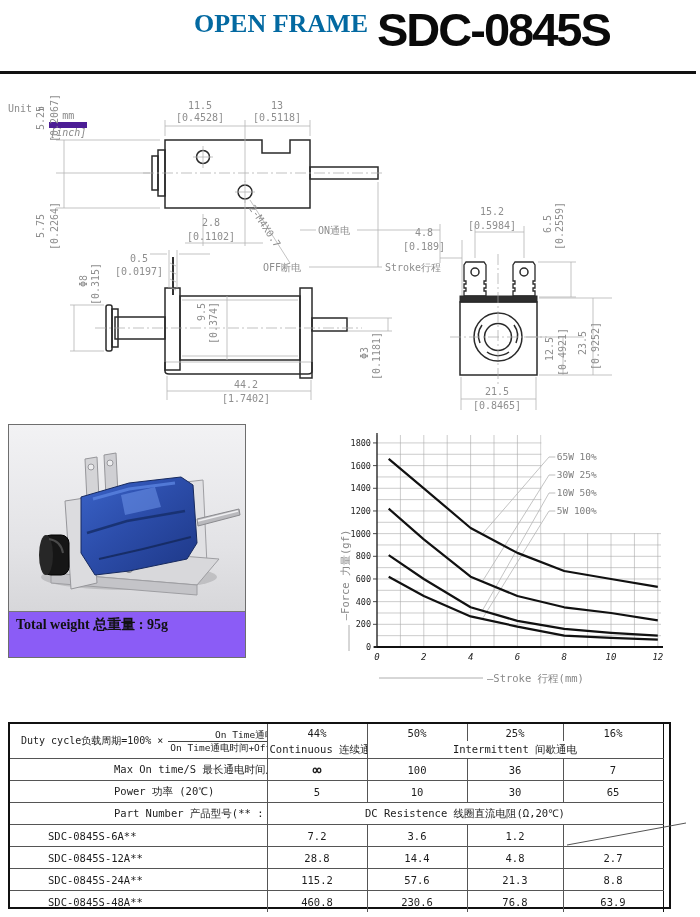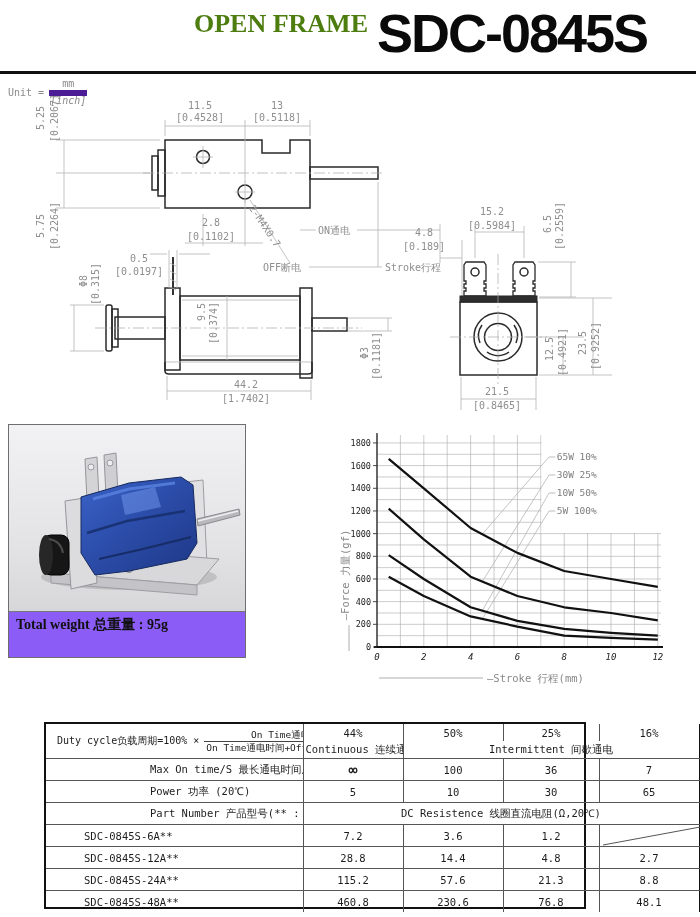--- a/index.html
+++ b/index.html
@@ -1,46 +1,46 @@
 <!DOCTYPE html>
 <html><head>
 <meta charset="utf-8">
 <style>
   html,body{margin:0;padding:0;background:#fff;}
   .page{position:relative;width:700px;height:917px;background:#fff;overflow:hidden;
         font-family:"DejaVu Sans Mono","Liberation Mono",monospace;}
   
   .hdr-title{position:absolute;left:150px;top:9px;width:218px;text-align:right;
-    font-family:"Liberation Serif",serif;font-size:26px;font-weight:600;line-height:1.12;color:#4d7c0f;}
+    font-family:"Liberation Serif",serif;font-size:26px;font-weight:600;line-height:1.12;color:#0369a1;}
   .hdr-model{position:absolute;left:377px;top:2px;width:318px;
-    font-family:"Liberation Sans",sans-serif;font-size:54px;font-weight:700;letter-spacing:-2px;color:#0a0a0a;}
+    font-family:"Liberation Sans",sans-serif;font-size:47px;font-weight:700;letter-spacing:-2px;color:#0a0a0a;}
   .hdr-rule{position:absolute;left:0;top:71px;width:696px;height:3px;background:#111;}
   
   .unit{position:absolute;left:8px;top:79px;display:flex;align-items:center;gap:5px;
     color:#8a8a8a;font-size:10px;}
-  .unit .frac{display:inline-flex;flex-direction:column;align-items:center;line-height:1.05;}
+  .unit .frac{display:inline-flex;flex-direction:column;align-items:center;line-height:1.05;margin-top:32px;}
   .unit .frac .den{border-top:6px solid #4c1d95;padding:0 1px;font-style:italic;}
   
   .drawing{position:absolute;left:0;top:80px;width:700px;height:345px;}
   .drawing text{font-family:"DejaVu Sans Mono",monospace;font-size:10px;fill:#8e8e8e;}
   .edge{stroke:#2a2a2a;stroke-width:1.5;fill:none;}
   .edgeF{stroke:#2a2a2a;stroke-width:1.3;fill:#fff;}
   .thin{stroke:#b4b4b4;stroke-width:0.8;fill:none;}
   .cl{stroke:#a8a8a8;stroke-width:0.7;fill:none;stroke-dasharray:11 3 2 3;}
   
   .photo-box{position:absolute;left:8px;top:424px;width:238px;height:234px;border:1px solid #6e6e6e;
     background:#fff;box-sizing:border-box;}
   .photo-box svg{display:block;}
   .photo-cap{position:absolute;left:0;right:0;bottom:0;height:46px;border-top:1px solid #777;
     font-family:"Liberation Serif",serif;font-size:14px;font-weight:600;color:#111;
     padding:3px 0 0 7px;line-height:1.45;box-sizing:border-box;background:#8b5cf6;}
   
   .chart{position:absolute;left:335px;top:425px;width:365px;height:290px;}
   
-  .tbl-wrap{position:absolute;left:8px;top:722px;width:542px;height:187px;border:2px solid #111;box-sizing:border-box;margin-left:36px;}
+  .tbl-wrap{position:absolute;left:8px;top:722px;width:663px;height:187px;border:2px solid #111;box-sizing:border-box;}
   table.spec{border-collapse:collapse;table-layout:fixed;width:653px;font-size:10.5px;color:#1c1c1c;}
   table.spec td{border:1px solid #555;padding:0 2px;height:21px;text-align:center;overflow:hidden;white-space:nowrap;}
   table.spec tr.hdr1 td{border-bottom:none;height:17px;}
   table.spec tr.hdr2 td{border-top:none;height:17px;}
   table.spec td.lbl{text-align:left;padding-left:104px;}
   table.spec td.pn{text-align:left;padding-left:38px;}
   table.spec td:first-child{border-left:none;}
   table.spec td:last-child{border-right:1.5px solid #111;}
   table.spec tr:first-child td{border-top:none;}
   table.spec tr:last-child td{border-bottom:none;}
@@ -422,21 +422,21 @@
         <td>115.2</td>
         <td>57.6</td>
         <td>21.3</td>
         <td>8.8</td>
       </tr>
       <tr>
         <td class="pn">SDC-0845S-48A**</td>
         <td>460.8</td>
         <td>230.6</td>
         <td>76.8</td>
-        <td>48.1</td>
+        <td>63.9</td>
       </tr>
     </tbody>
       </table>
     <svg class="diag-svg" viewBox="0 0 678 183">
       <line x1="557" y1="121" x2="676" y2="99" stroke="#555" stroke-width="1"></line>
     </svg>
   </div>
 
 </div>
 

